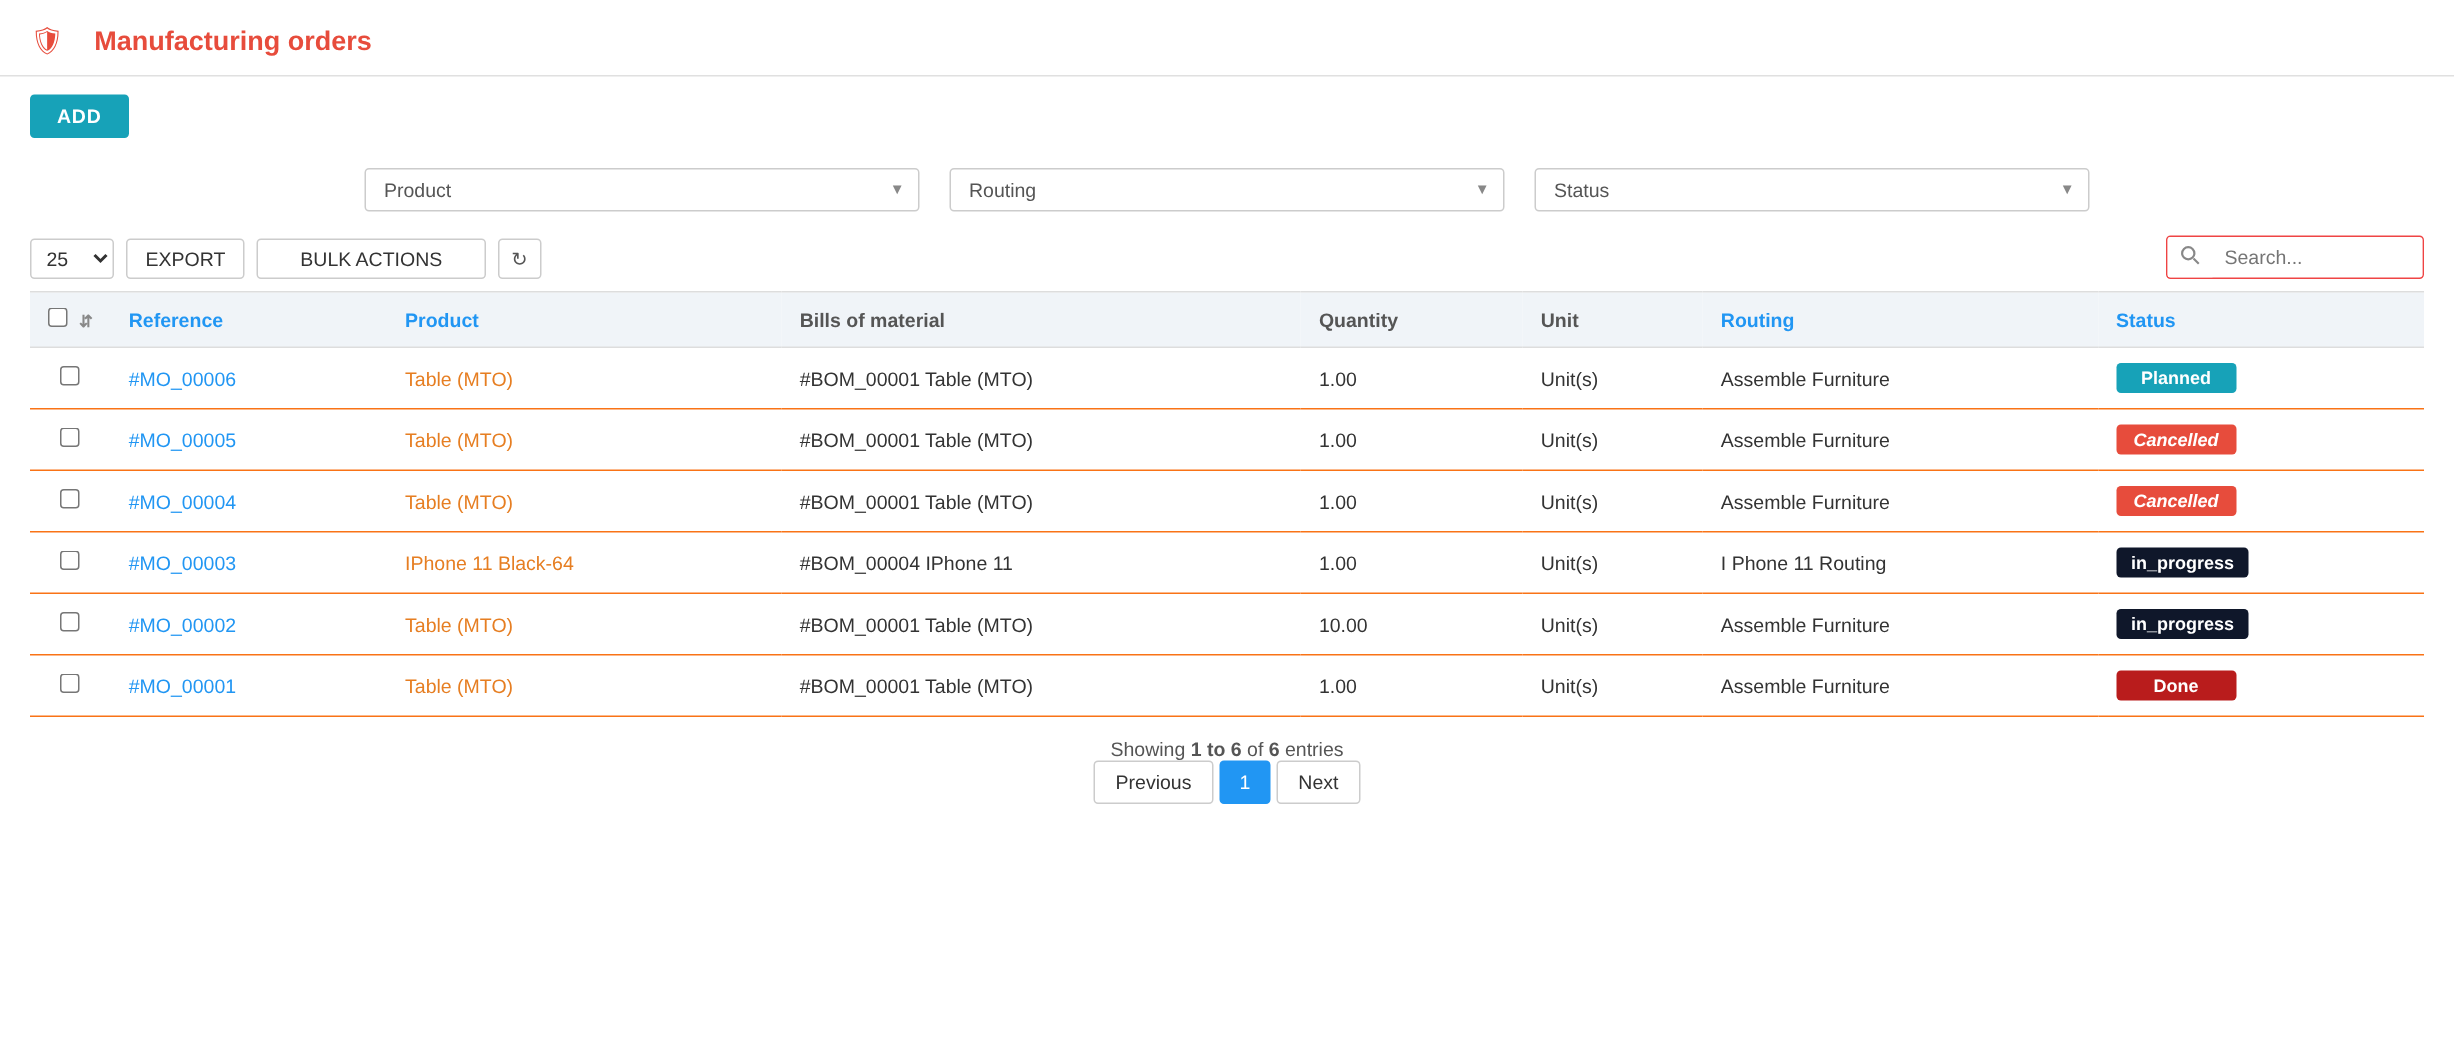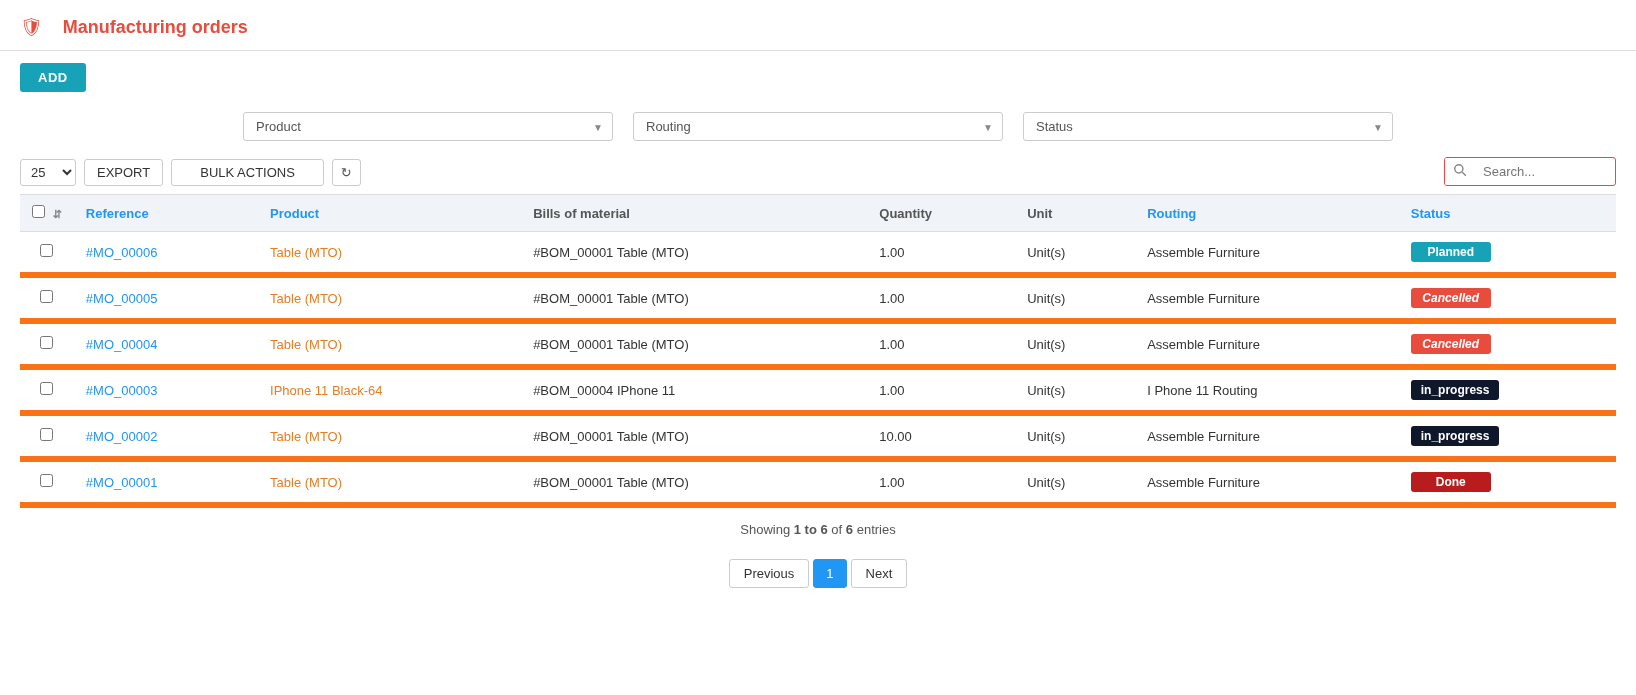--- a/index.html
+++ b/index.html
@@ -25,37 +25,37 @@
     .btn-refresh { border: 1px solid #ccc; background: #fff; color: #555; padding: 5px 8px; border-radius: 3px; font-size: 13px; cursor: pointer; }
     .search-wrap { margin-left: auto; display: flex; align-items: center; border: 1px solid #ef4444; border-radius: 3px; overflow: hidden; }
     .search-icon-btn { border: none; background: #fff; padding: 5px 8px; cursor: pointer; color: #888; }
     .search-input { border: none; outline: none; padding: 5px 8px; font-size: 13px; color: #999; width: 140px; }
 
     .table-wrap { padding: 0 20px; }
     table { width: 100%; border-collapse: collapse; }
     thead tr { background: #f0f4f8; }
     th { padding: 10px 12px; text-align: left; font-size: 13px; font-weight: 600; color: #2196F3; border-bottom: 1px solid #ddd; border-top: 1px solid #ddd; white-space: nowrap; }
     th.non-link { color: #555; }
-    td { padding: 10px 12px; border-bottom: 6px solid #f97316; font-size: 13px; color: #333; vertical-align: middle; }
+    td { padding: 10px 12px; border-bottom: 1px solid #f97316; font-size: 13px; color: #333; vertical-align: middle; }
     .checkbox-col { width: 40px; text-align: center; }
     .sort-icon { color: #888; font-size: 11px; margin-left: 4px; }
 
     .link-ref { color: #2196F3; text-decoration: none; }
     .link-product { color: #e67e22; text-decoration: none; }
 
     .badge { display: inline-block; padding: 3px 10px; border-radius: 3px; font-size: 12px; font-weight: 600; color: #fff; text-align: center; min-width: 80px; }
     .badge-planned { background: #17a2b8; }
     .badge-cancelled { background: #e74c3c; font-style: italic; }
     .badge-in-progress { background: #0f172a; }
     .badge-done { background: #b91c1c; }
 
     .footer-row { display: flex; align-items: center; justify-content: space-between; padding: 14px 20px; flex-direction: column; }
     .showing-text { font-size: 13px; color: #555; }
     .showing-text span { font-weight: 700; }
-    .pagination { display: flex; align-items: center; gap: 4px; margin-top: 22px; }
+    .pagination { display: flex; align-items: center; gap: 4px; }
     .btn-page { border: 1px solid #ccc; background: #fff; color: #333; padding: 6px 14px; border-radius: 3px; font-size: 13px; cursor: pointer; }
     .btn-page-num { border: 1px solid #2196F3; background: #2196F3; color: #fff; padding: 6px 12px; border-radius: 3px; font-size: 13px; cursor: pointer; min-width: 32px; text-align: center; }
   </style>
 </head>
 <body>
 
 <div class="page-header">
   <span class="shield-icon">🛡</span>
   <span class="page-title">Manufacturing orders</span>
 </div>

